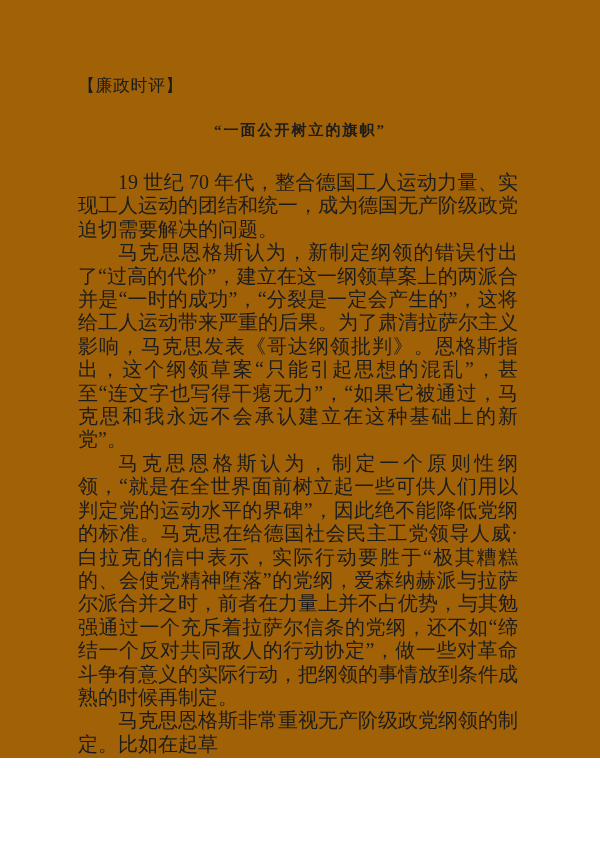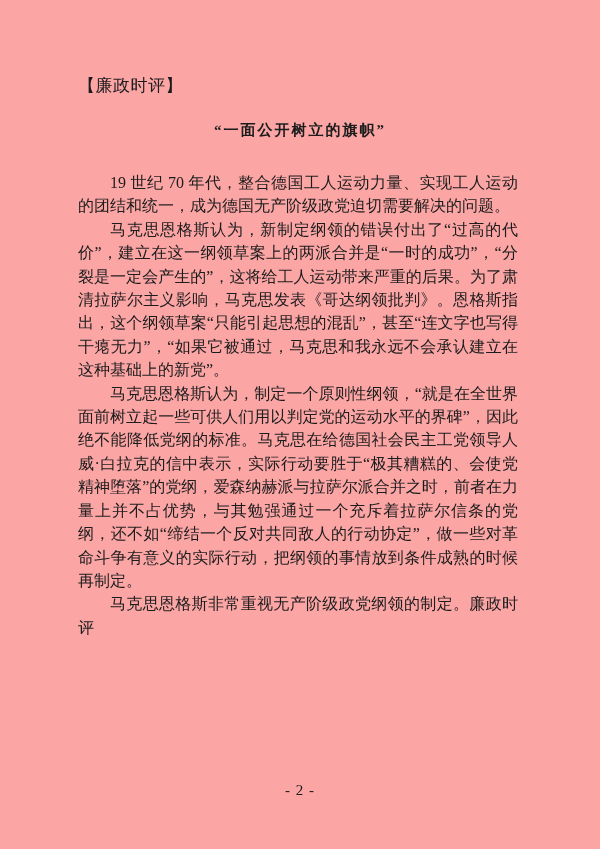--- a/index.html
+++ b/index.html
@@ -3,22 +3,22 @@
 <meta charset="utf-8">
 <style>
   html, body {
     margin: 0;
     padding: 0;
     background: #ffffff;
   }
   .page {
     position: relative;
     width: 600px;
-    height: 849px;
-    background: #fca5a5;
+    height: 758px;
+    background: #a16207;
     color: #1c1c1c;
     font-family: "Liberation Serif", "DejaVu Serif", serif;
     overflow: hidden;
   }
   .section-tag {
     position: absolute;
     left: 78px;
     top: 74px;
     font-size: 17px;
     letter-spacing: 0.5px;
@@ -32,21 +32,21 @@
     text-align: center;
     font-size: 15px;
     font-weight: bold;
     letter-spacing: 2px;
   }
   .content {
     position: absolute;
     left: 78px;
     top: 171px;
     width: 440px;
-    font-size: 16px;
+    font-size: 20px;
     line-height: 23.4px;
     text-align: justify;
     text-justify: inter-ideograph;
   }
   .content p {
     margin: 0;
     padding: 0;
     text-indent: 2em;
   }
   .page-number {
@@ -65,18 +65,18 @@
 <div class="page">
 
   <div class="section-tag">【廉政时评】</div>
 
   <div class="article-title">“一面公开树立的旗帜”</div>
 
   <div class="content">
     <p>19 世纪 70 年代，整合德国工人运动力量、实现工人运动的团结和统一，成为德国无产阶级政党迫切需要解决的问题。</p>
     <p>马克思恩格斯认为，新制定纲领的错误付出了“过高的代价”，建立在这一纲领草案上的两派合并是“一时的成功”，“分裂是一定会产生的”，这将给工人运动带来严重的后果。为了肃清拉萨尔主义影响，马克思发表《哥达纲领批判》。恩格斯指出，这个纲领草案“只能引起思想的混乱”，甚至“连文字也写得干瘪无力”，“如果它被通过，马克思和我永远不会承认建立在这种基础上的新党”。</p>
     <p>马克思恩格斯认为，制定一个原则性纲领，“就是在全世界面前树立起一些可供人们用以判定党的运动水平的界碑”，因此绝不能降低党纲的标准。马克思在给德国社会民主工党领导人威·白拉克的信中表示，实际行动要胜于“极其糟糕的、会使党精神堕落”的党纲，爱森纳赫派与拉萨尔派合并之时，前者在力量上并不占优势，与其勉强通过一个充斥着拉萨尔信条的党纲，还不如“缔结一个反对共同敌人的行动协定”，做一些对革命斗争有意义的实际行动，把纲领的事情放到条件成熟的时候再制定。</p>
-    <p>马克思恩格斯非常重视无产阶级政党纲领的制定。廉政时评</p>
+    <p>马克思恩格斯非常重视无产阶级政党纲领的制定。比如在起草</p>
   </div>
 
   <div class="page-number">- 2 -</div>
 
 </div>
 
 </body></html>

